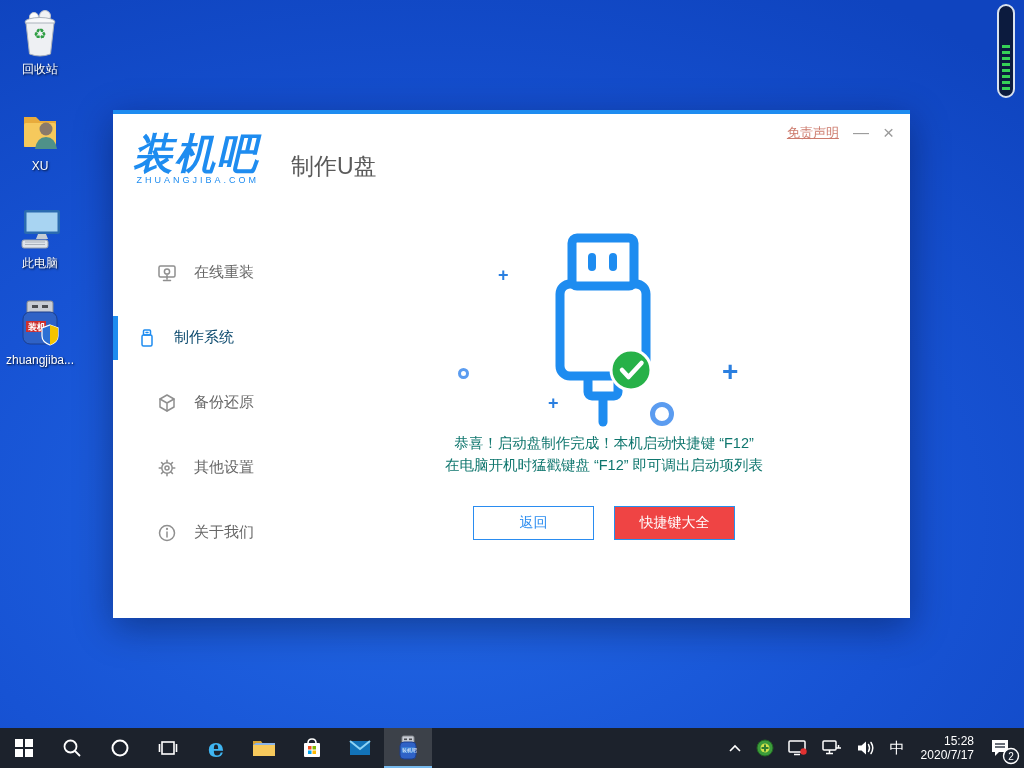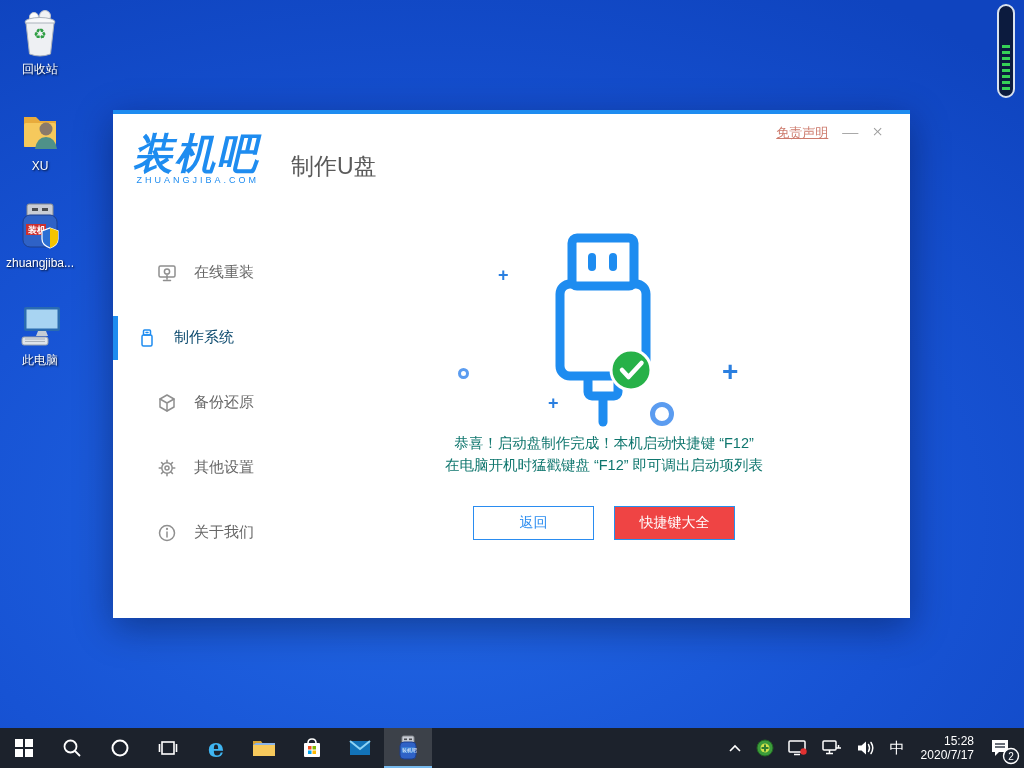--- a/index.html
+++ b/index.html
@@ -25,21 +25,21 @@
 
   
   .app-window { position:absolute; left:113px; top:110px; width:797px; height:508px;
     background:#fff; border-top:4px solid #1e8cf0; box-shadow:0 10px 35px rgba(0,10,40,.4); }
   .win-header { height:90px; display:flex; align-items:center; padding:0 16px 0 20px; position:relative; }
   .logo { display:flex; flex-direction:column; line-height:1; }
   .logo .t { font-size:40px; font-weight:bold; color:#1e8cf0; letter-spacing:2px;
     font-style:italic; transform:scaleY(1.05); }
   .logo .s { font-size:9px; color:#1e8cf0; letter-spacing:3px; align-self:flex-end; margin-top:3px; }
   .page-title { margin-left:32px; margin-top:14px; font-size:23px; color:#5a5a5a; }
-  .win-controls { position:absolute; right:27px; top:10px; display:flex; align-items:flex-start; gap:14px;font-family:Liberation Serif, serif; }
+  .win-controls { position:absolute; right:16px; top:10px; display:flex; align-items:center; gap:14px; }
   .disclaimer { font-size:13px; color:#cd7b6d; text-decoration:underline; cursor:pointer; }
   .win-btn { font-size:16px; color:#9b9b9b; cursor:pointer; line-height:16px; }
   .win-btn.close { font-size:19px; }
 
   
   .win-body { display:flex; height:414px; }
   .sidebar { width:185px; padding-top:36px; flex-shrink:0; }
   .side-item { position:relative; height:65px; display:flex; align-items:center;
     padding-left:44px; gap:17px; font-size:15px; color:#666; cursor:pointer; }
   .side-item svg { width:20px; height:20px; stroke:#8f8f8f; fill:none;
@@ -102,45 +102,45 @@
           <rect x="8" y="16" width="32" height="24" rx="2" fill="#f6c95c"></rect>
           <circle cx="30" cy="22" r="6.5" fill="#8a7a6a"></circle>
           <path d="M19 42 q2 -12 11 -12 q9 0 11 12 Z" fill="#4f9189"></path>
         </svg>
       </div>
       <div class="lbl">XU</div>
     </div>
 
     <div class="desk-icon">
       <div class="art">
+        <svg width="48" height="48" viewBox="0 0 48 48">
+          <rect x="8" y="6" width="36" height="24" rx="2" fill="#2a6bb0"></rect>
+          <rect x="10.5" y="8.5" width="31" height="19" fill="#a8d4f2"></rect>
+          <path d="M22 30 h8 l2 5 h-12 Z" fill="#c5ccd4"></path>
+          <rect x="6" y="36" width="26" height="8" rx="2" fill="#dfe4ea" stroke="#98a0aa"></rect>
+          <path d="M9 38 h20 M9 40.5 h20" stroke="#aab2bc" stroke-width="1"></path>
+        </svg>
+      </div>
+      <div class="lbl">此电脑</div>
+    </div>
+
+    <div class="desk-icon">
+      <div class="art">
         <svg width="50" height="52" viewBox="0 0 50 52">
           <rect x="12" y="2" width="26" height="13" rx="2" fill="#c9cdd5" stroke="#85898f"></rect>
           <rect x="17" y="6" width="6" height="3" fill="#4a4d52"></rect>
           <rect x="27" y="6" width="6" height="3" fill="#4a4d52"></rect>
           <rect x="8" y="13" width="34" height="32" rx="7" fill="#2f62c6" stroke="#1c3f8e"></rect>
           <rect x="11" y="22" width="20" height="11" fill="#cc2f2f"></rect>
           <text x="13" y="31" font-size="9" fill="#ffffff" font-weight="bold">装机</text>
           <path d="M35 26 q8 3 8 3 v8 q0 6 -8 9 q-8 -3 -8 -9 v-8 q0 0 8 -3 Z" fill="#2b6fd4" stroke="#fff" stroke-width="1.2"></path>
           <path d="M35 26 q8 3 8 3 v8 q0 6 -8 9 Z" fill="#f5c400"></path>
         </svg>
       </div>
       <div class="lbl">zhuangjiba...</div>
-    </div>
-
-    <div class="desk-icon">
-      <div class="art">
-        <svg width="48" height="48" viewBox="0 0 48 48">
-          <rect x="8" y="6" width="36" height="24" rx="2" fill="#2a6bb0"></rect>
-          <rect x="10.5" y="8.5" width="31" height="19" fill="#a8d4f2"></rect>
-          <path d="M22 30 h8 l2 5 h-12 Z" fill="#c5ccd4"></path>
-          <rect x="6" y="36" width="26" height="8" rx="2" fill="#dfe4ea" stroke="#98a0aa"></rect>
-          <path d="M9 38 h20 M9 40.5 h20" stroke="#aab2bc" stroke-width="1"></path>
-        </svg>
-      </div>
-      <div class="lbl">此电脑</div>
     </div>
   </div>
 
   <div class="gauge">
     <div class="fill"></div>
   </div>
 
   <div class="app-window">
 
     <div class="win-header">

